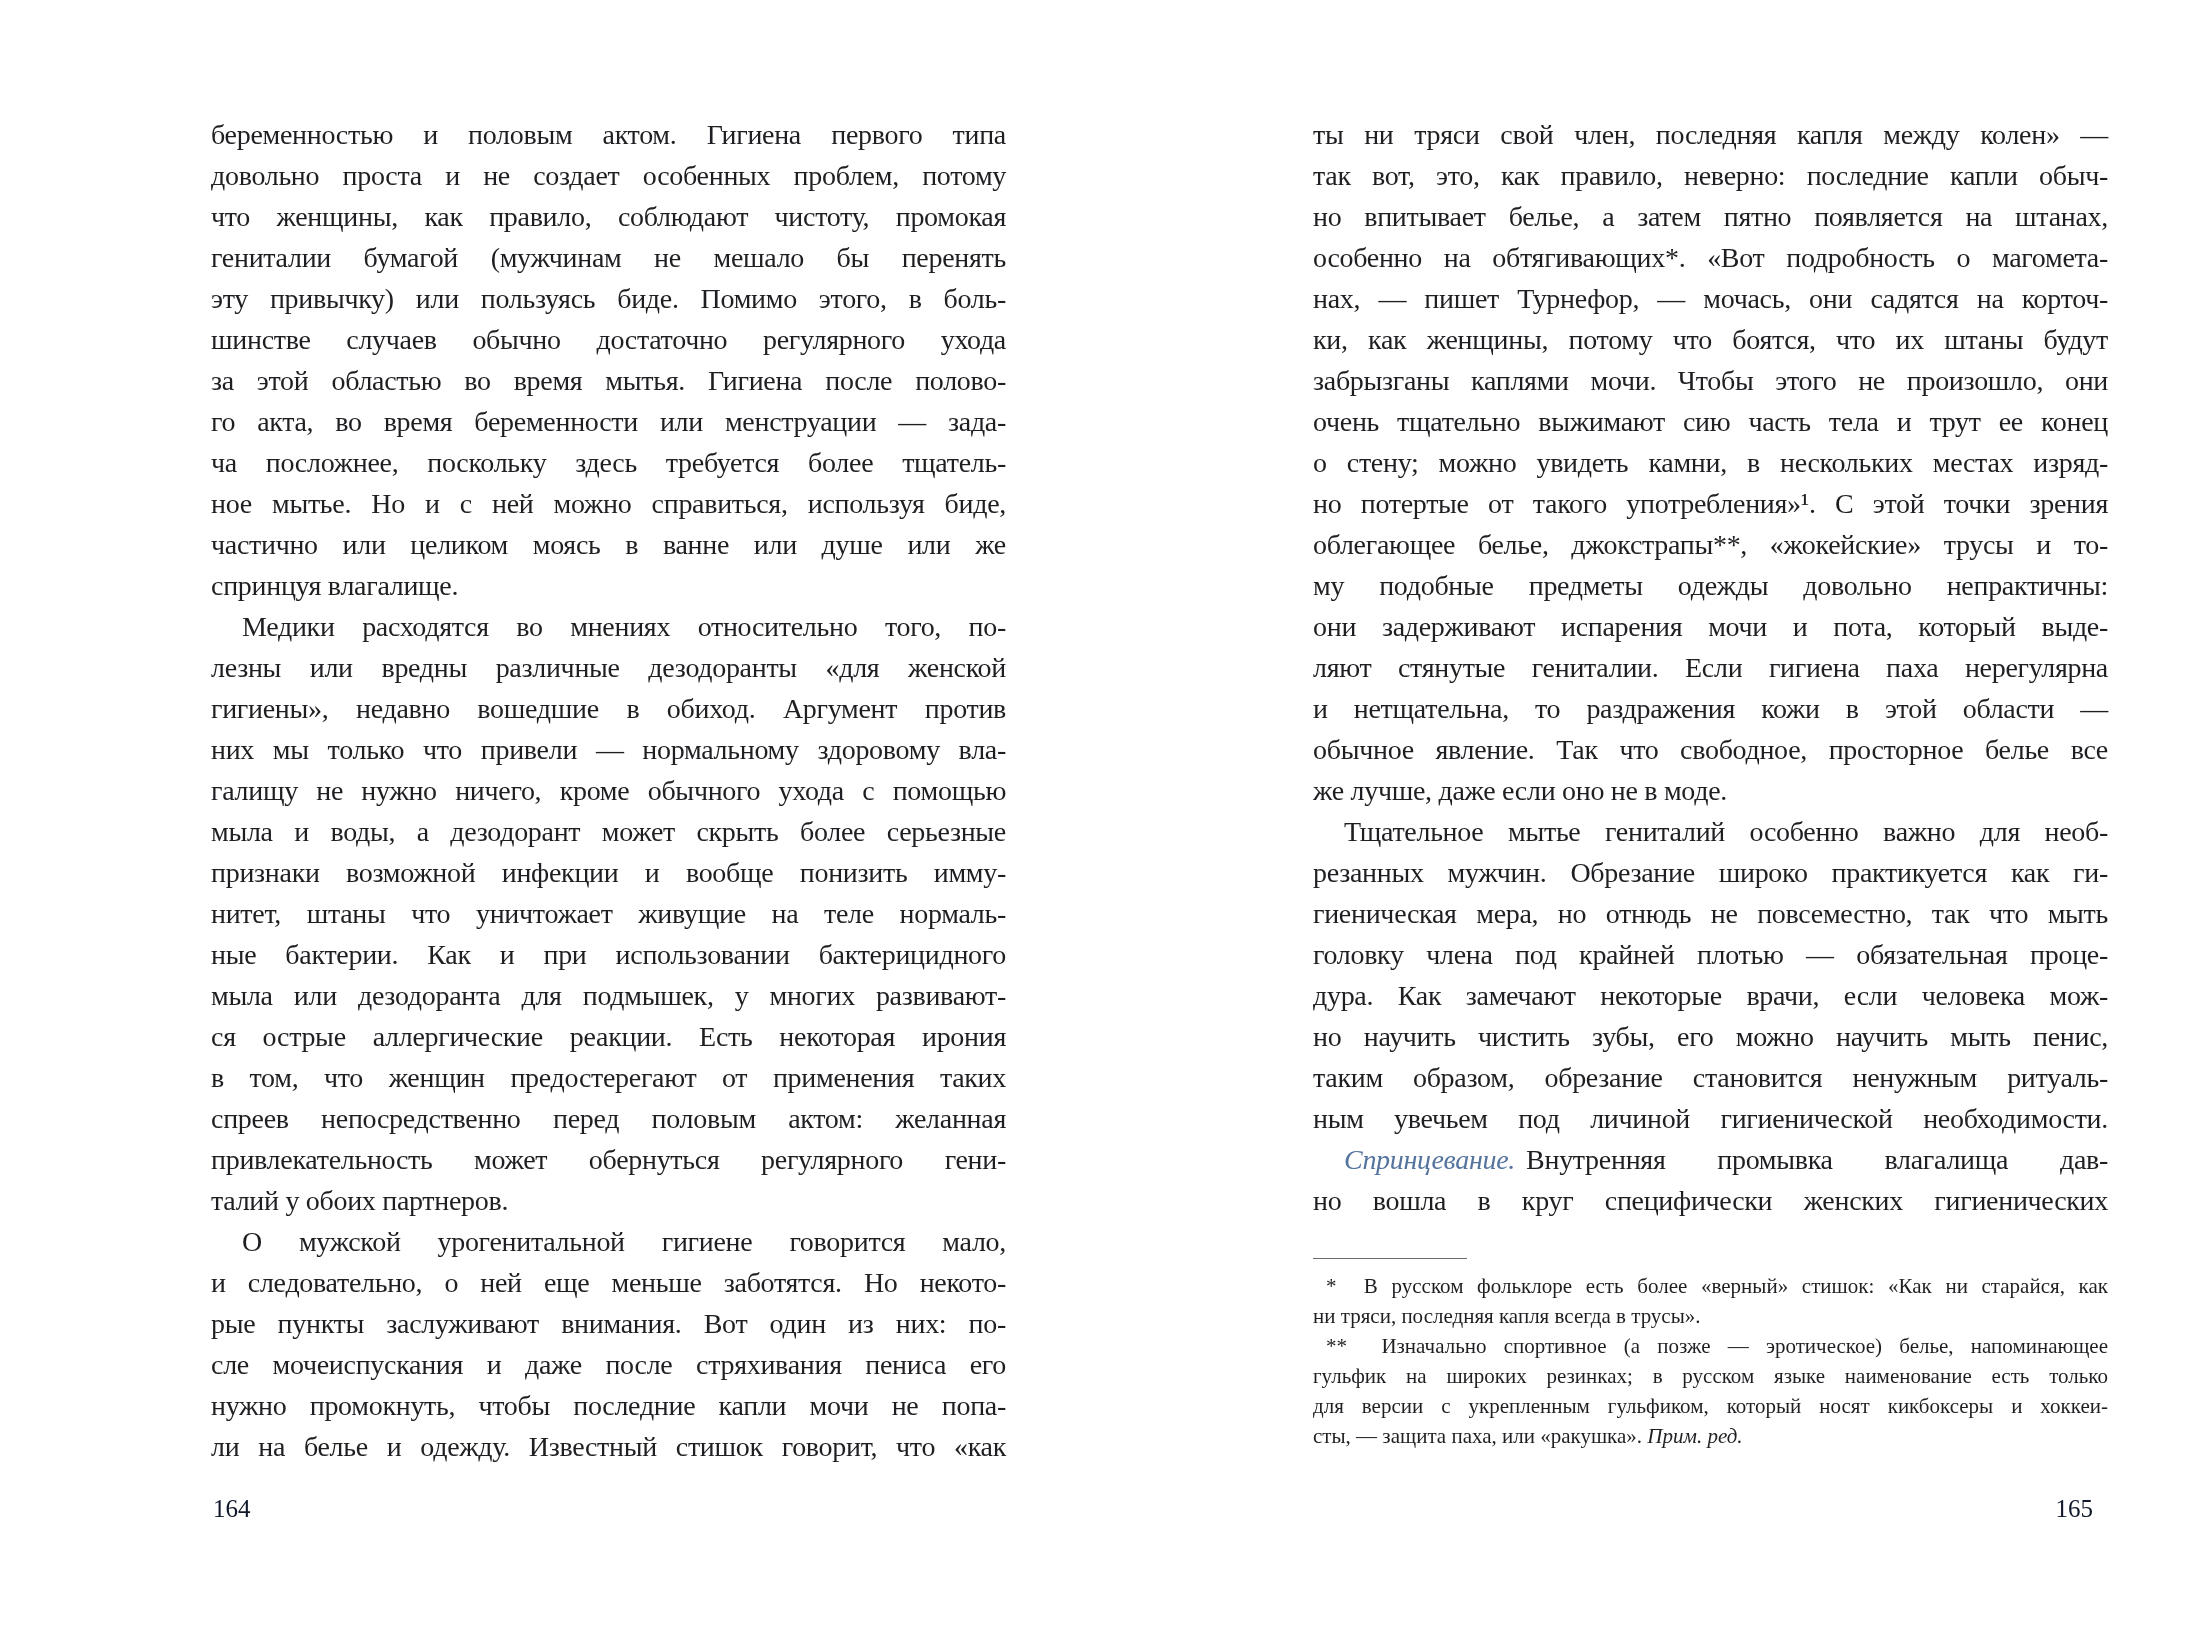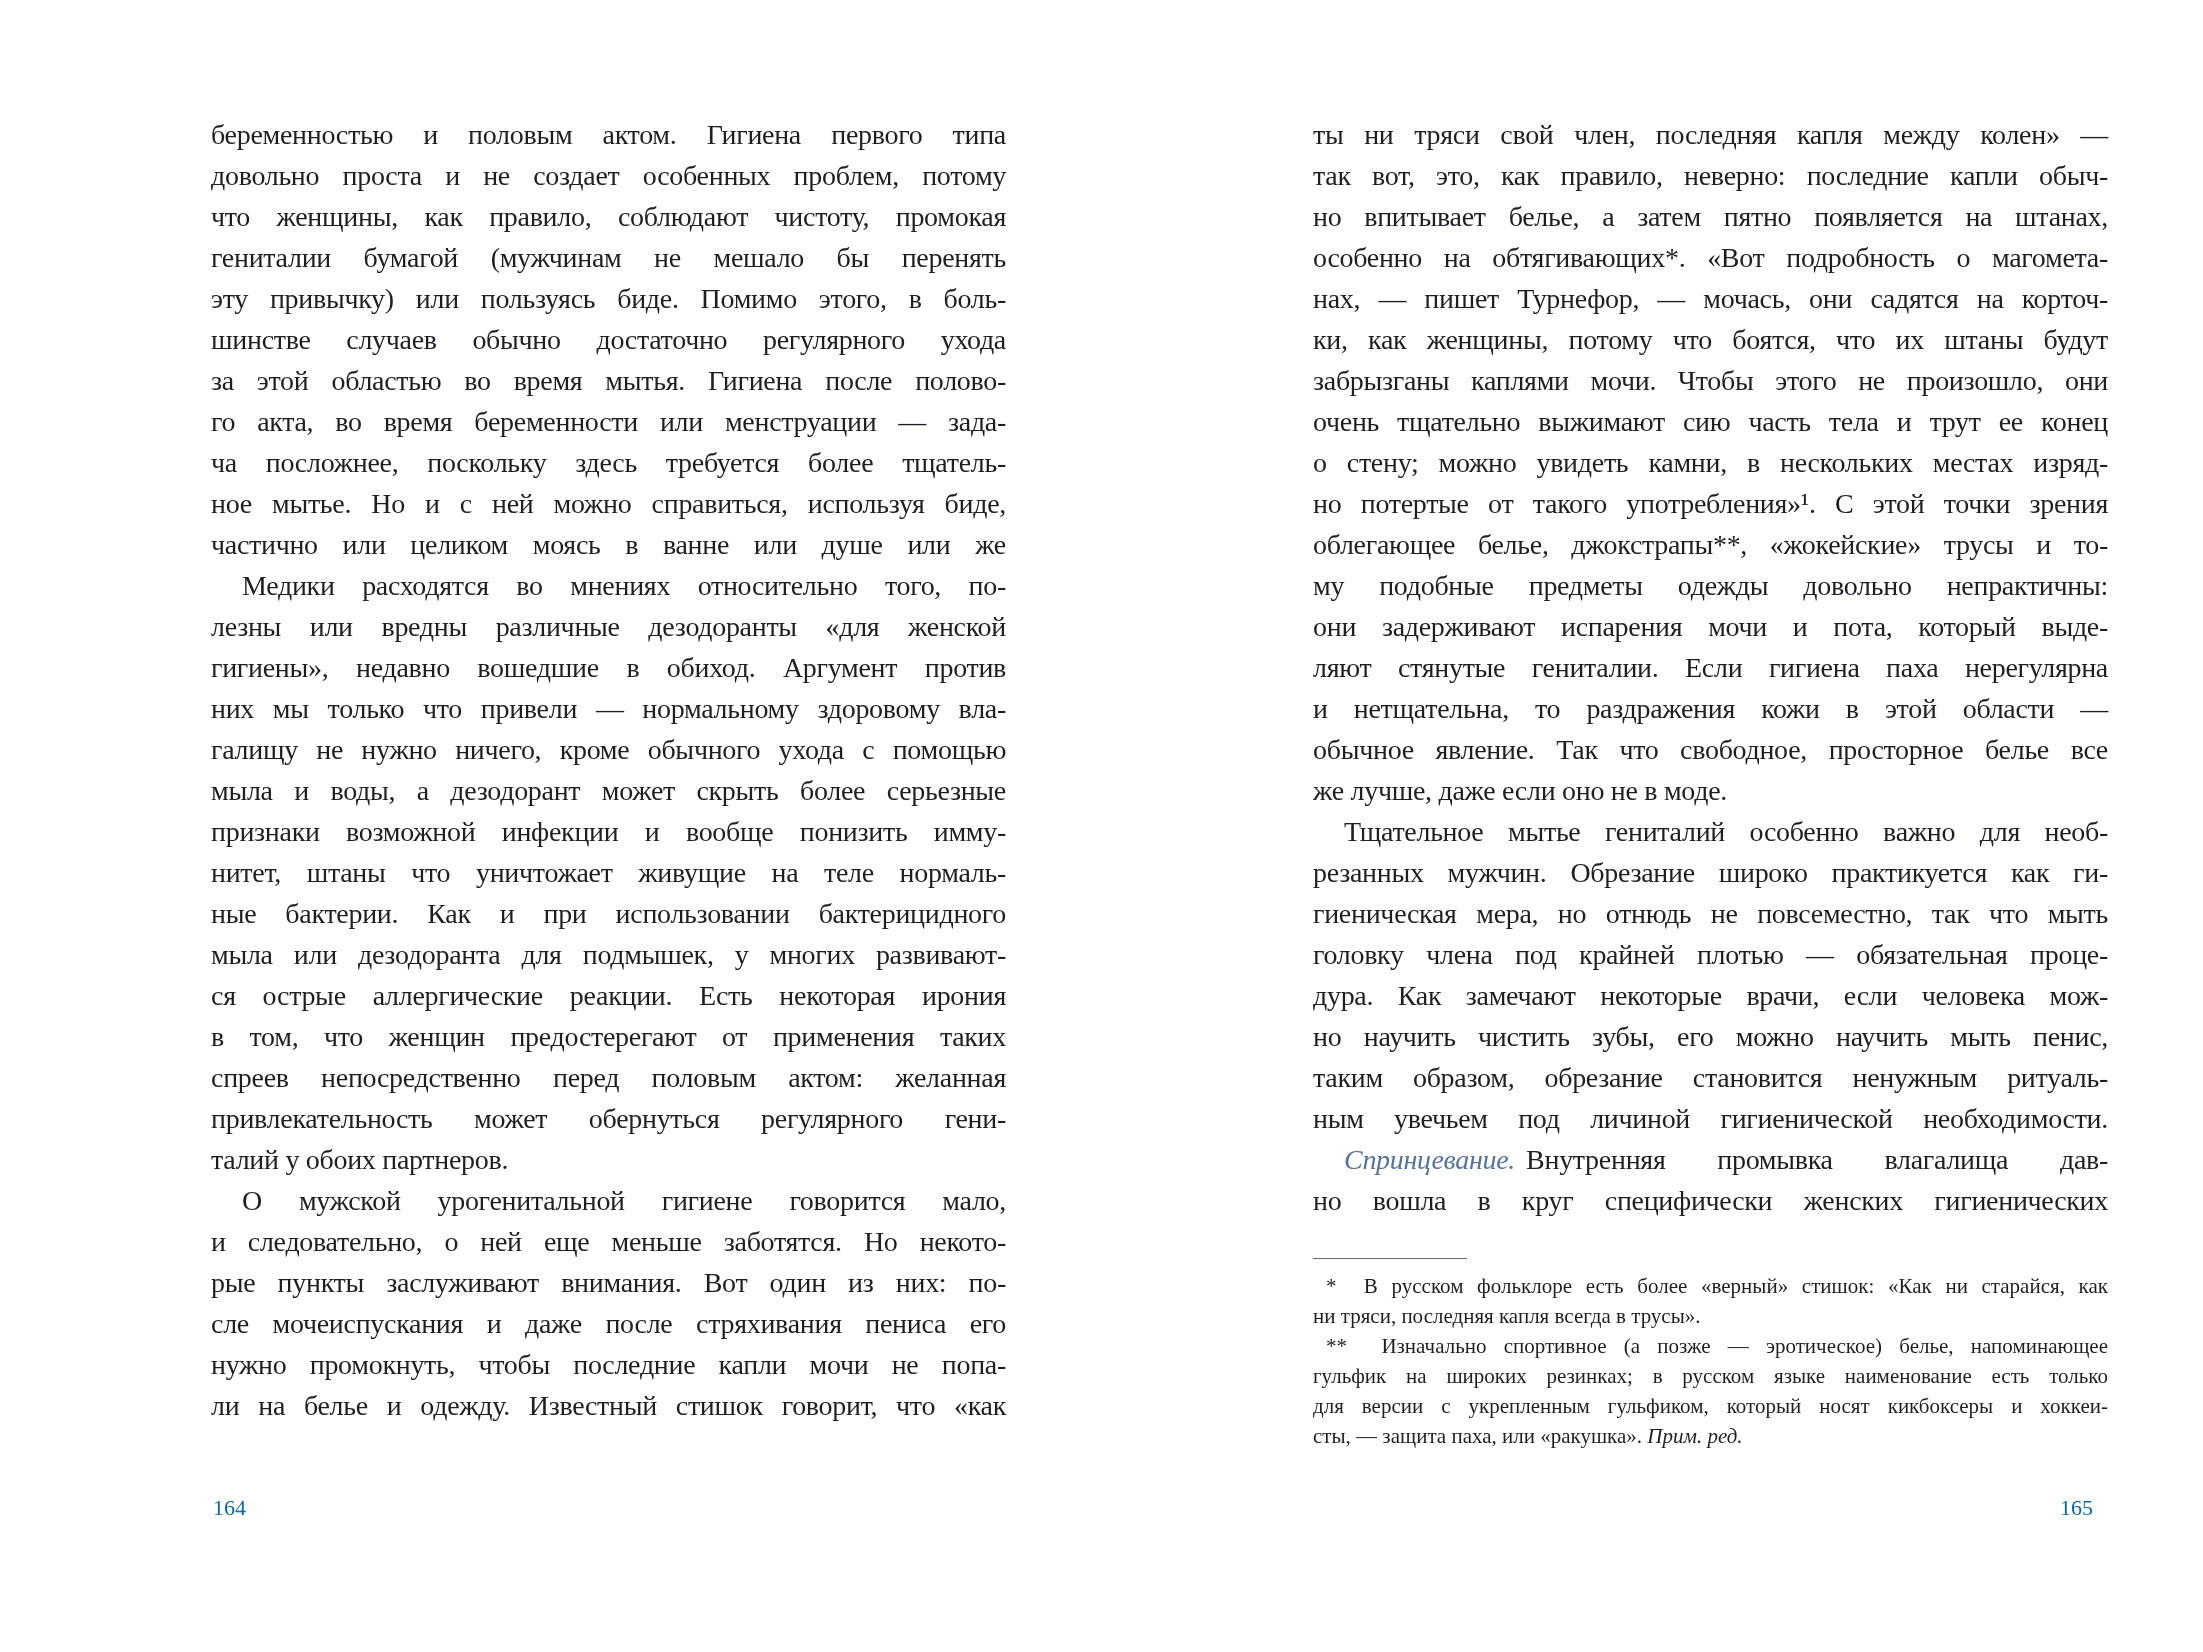--- a/index.html
+++ b/index.html
@@ -61,22 +61,22 @@
     height:30px;
     text-align:justify;
     text-align-last:justify;
   }
   .fn-line.end{text-align-last:left;}
   .fn-line.indent{text-indent:13px;}
 
   .folio{
     position:absolute;
     top:1495px;
-    font-size:22px;
-    color:#0369a1;
+    font-size:25px;
+    color:#0f172a;
   }
   .folio-left{left:213px;}
   .folio-right{
     left:218px;
     width:795px;
     text-align:right;
     padding-right:22px;
     box-sizing:border-box;
   }
 </style>
@@ -89,20 +89,21 @@
       <div class="line">довольно проста и не создает особенных проблем, потому</div>
       <div class="line">что женщины, как правило, соблюдают чистоту, промокая</div>
       <div class="line">гениталии бумагой (мужчинам не мешало бы перенять</div>
       <div class="line">эту привычку) или пользуясь биде. Помимо этого, в боль-</div>
       <div class="line">шинстве случаев обычно достаточно регулярного ухода</div>
       <div class="line">за этой областью во время мытья. Гигиена после полово-</div>
       <div class="line">го акта, во время беременности или менструации — зада-</div>
       <div class="line">ча посложнее, поскольку здесь требуется более тщатель-</div>
       <div class="line">ное мытье. Но и с ней можно справиться, используя биде,</div>
       <div class="line">частично или целиком моясь в ванне или душе или же</div>
+      <div class="line end">спринцуя влагалище.</div>
       <div class="line indent">Медики расходятся во мнениях относительно того, по-</div>
       <div class="line">лезны или вредны различные дезодоранты «для женской</div>
       <div class="line">гигиены», недавно вошедшие в обиход. Аргумент против</div>
       <div class="line">них мы только что привели — нормальному здоровому вла-</div>
       <div class="line">галищу не нужно ничего, кроме обычного ухода с помощью</div>
       <div class="line">мыла и воды, а дезодорант может скрыть более серьезные</div>
       <div class="line">признаки возможной инфекции и вообще понизить имму-</div>
       <div class="line">нитет, штаны что уничтожает живущие на теле нормаль-</div>
       <div class="line">ные бактерии. Как и при использовании бактерицидного</div>
       <div class="line">мыла или дезодоранта для подмышек, у многих развивают-</div>

